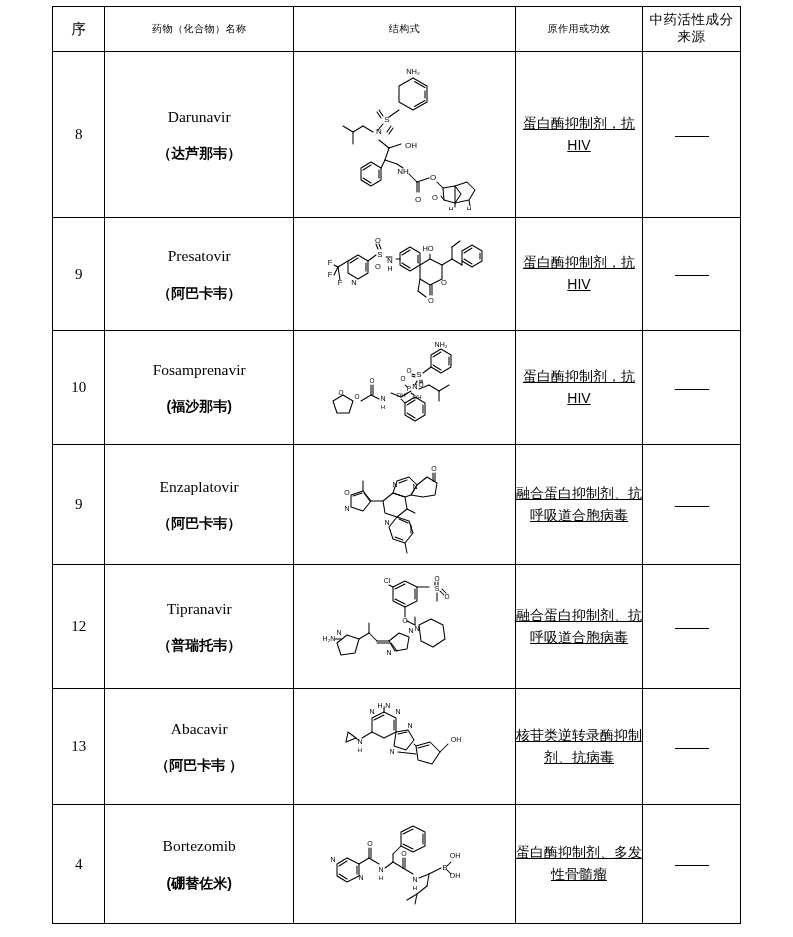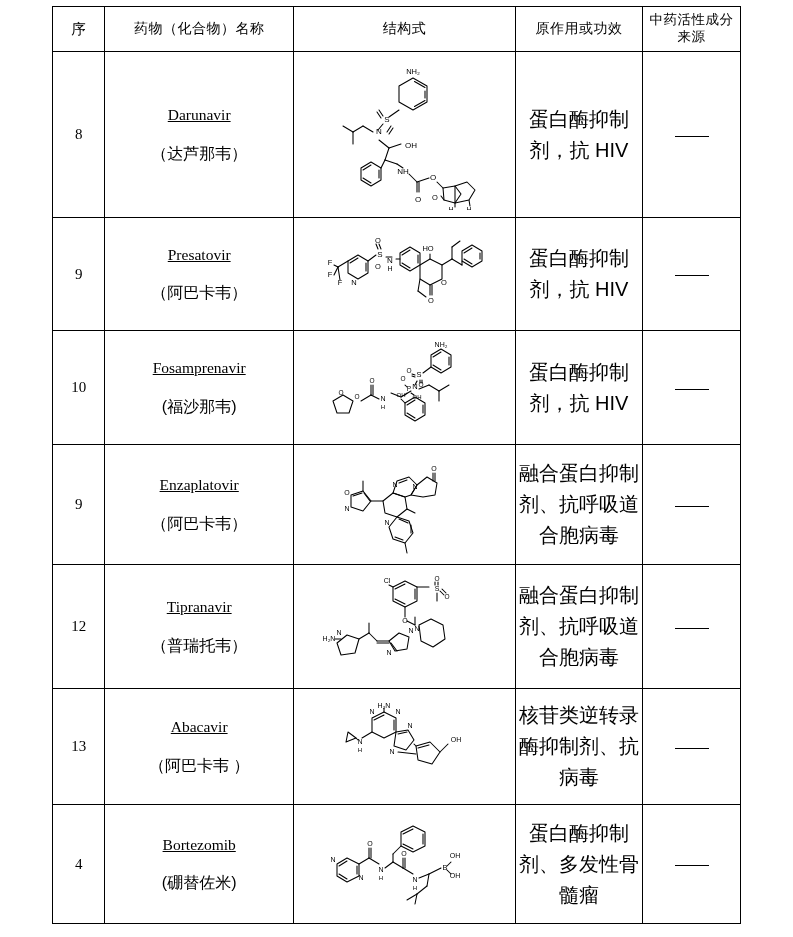--- a/index.html
+++ b/index.html
@@ -37,54 +37,55 @@
   }
   col.c-idx   { width: 46px; }
   col.c-name  { width: 166px; }
   col.c-struct{ width: 195px; }
   col.c-use   { width: 112px; }
   col.c-src   { width: 86px; }
 
   thead td {
     height: 44px;
     font-family: "Liberation Sans", sans-serif;
-    font-size: 14px;
+    font-size: 10px;
     font-weight: bold;
     letter-spacing: 0.5px;
     line-height: 1.25;
   }
   thead td.hdr-idx { font-size: 14.5px; }
   thead td.hdr-src { font-size: 13.5px; padding: 0 3px; margin-top: 7px; }
 
   td.cell-idx {
     font-family: "Liberation Serif", serif;
     font-size: 15px;
   }
   td.cell-name {
     font-size: 15px;
     line-height: 1.5;
   }
   .name-en {
     font-family: "Liberation Serif", serif;
     font-size: 15.5px;
     display: block;
-    text-decoration: underline;
   }
   .name-cn {
     font-family: "Liberation Sans", sans-serif;
-    font-size: 16px;
+    font-size: 14px;
     display: block;
     margin-top: 15px;
+    font-weight: bold;
   }
   td.cell-use {
     font-family: "Liberation Sans", sans-serif;
-    font-size: 20px;
+    font-size: 14px;
     line-height: 1.55;
     padding: 0 6px;
     text-align: center;
+    text-decoration: underline;
   }
   td.cell-src {
     font-size: 15px;
   }
   .dash {
     display: inline-block;
     width: 34px;
     border-bottom: 1.3px solid #000;
     height: 1px;
     vertical-align: middle;

